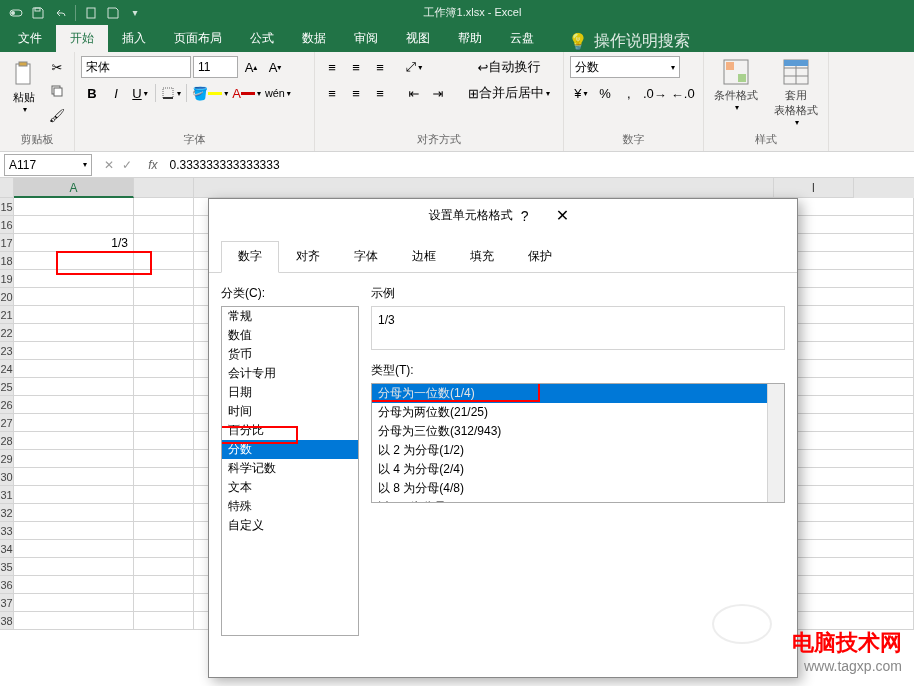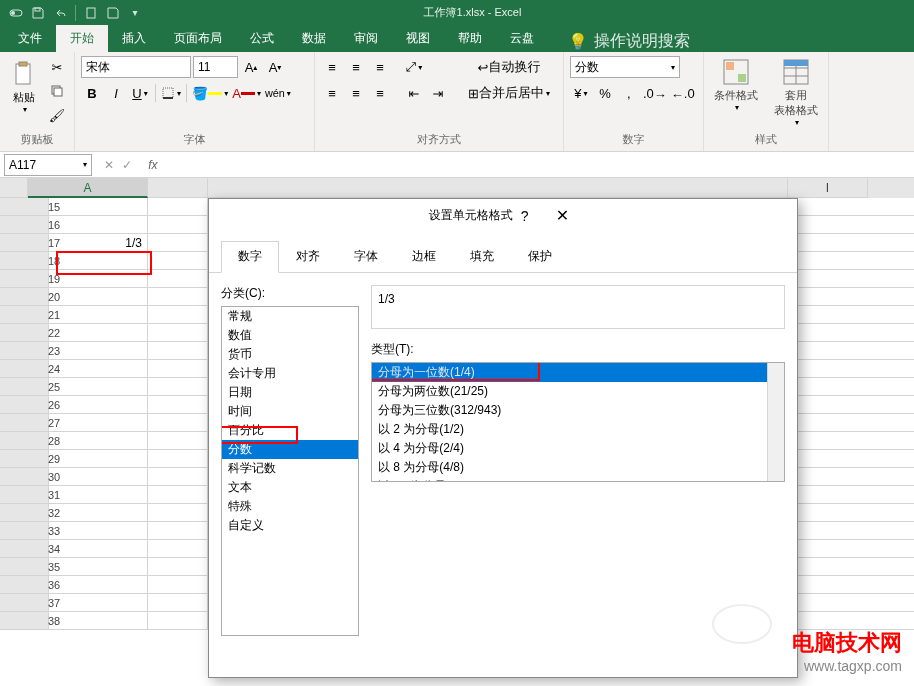--- a/index.html
+++ b/index.html
@@ -54,21 +54,21 @@
     .fb-buttons { display: flex; gap: 8px; padding: 0 8px; color: #999; }
     .fb-btn { cursor: pointer; font-size: 12px; }
     .fx-label { font-style: italic; font-size: 12px; color: #666; padding: 0 8px; }
     .formula-input { flex: 1; height: 22px; border: none; padding: 0 4px; font-size: 12px; outline: none; }
     
     
     .sheet { display: flex; position: relative; }
     .col-headers { display: flex; background: #e6e6e6; height: 20px; }
     .col-header { border-right: 1px solid #d4d4d4; border-bottom: 1px solid #d4d4d4; text-align: center; font-size: 12px; color: #444; line-height: 20px; }
     .col-header.selected { background: #d2d2d2; color: #217346; border-bottom: 2px solid #217346; }
-    .row-header { height: 18px; border-right: 1px solid #d4d4d4; border-bottom: 1px solid #d4d4d4; text-align: center; font-size: 11px; color: #444; line-height: 18px; background: #e6e6e6; padding-left: 48px; }
+    .row-header { height: 18px; border-right: 1px solid #d4d4d4; border-bottom: 1px solid #d4d4d4; text-align: center; font-size: 11px; color: #444; line-height: 18px; background: #e6e6e6; }
     .grid { position: relative; }
     .grid-row { display: flex; height: 18px; }
     .cell { border-right: 1px solid #d4d4d4; border-bottom: 1px solid #d4d4d4; font-size: 12px; padding: 0 4px; line-height: 18px; text-align: right; }
     .cell-a17 { position: absolute; left: 0; top: 36px; width: 120px; height: 18px; text-align: right; padding-right: 6px; font-size: 12px; line-height: 18px; }
     .red-box1 { position: absolute; left: 56px; top: 251px; width: 96px; height: 24px; border: 2px solid #ff0000; pointer-events: none; z-index: 5; }
     
     
     .dialog { position: absolute; left: 208px; top: 198px; width: 590px; height: 480px; background: #fff; border: 1px solid #888; box-shadow: 4px 4px 12px rgba(0,0,0,0.3); z-index: 100; }
     .dialog-title { height: 32px; display: flex; align-items: center; justify-content: center; padding: 16px 10px; font-size: 12px; }
     .dialog-close { cursor: pointer; font-size: 16px; padding: 4px 8px; }
@@ -320,20 +320,21 @@
 <div class="formula-bar">
   <div class="name-box">
     <span>A117</span>
       <span class="dropdown-arrow">▾</span>
   </div>
   <div class="fb-buttons">
     <span class="fb-btn">✕</span>
     <span class="fb-btn">✓</span>
   </div>
   <span class="fx-label">fx</span>
+  <input class="formula-input" value="0.333333333333333" style="">
 </div>
 
 <div class="sheet">
   <div style="width:28px">
     <div style="height:20px;background:#e6e6e6;border-right:1px solid #d4d4d4;border-bottom:1px solid #d4d4d4"></div>
     <div id="row-headers">
         <div class="row-header">15</div>
         <div class="row-header">16</div>
         <div class="row-header">17</div>
         <div class="row-header">18</div>
@@ -523,20 +524,21 @@
           <div class="cat-item">时间</div>
           <div class="cat-item">百分比</div>
           <div class="cat-item selected">分数</div>
           <div class="cat-item">科学记数</div>
           <div class="cat-item">文本</div>
           <div class="cat-item">特殊</div>
           <div class="cat-item">自定义</div>
         </div>
     </div>
     <div class="type-panel">
+      <div class="sample-label">示例</div>
       <div class="sample-box">
         <div>1/3</div>
       </div>
       <div class="type-label">类型(T):</div>
       <div class="type-list" id="type-list">
         <div class="red-box3"></div>
         <div class="type-scroll"></div>
       <div class="type-item selected">分母为一位数(1/4)</div>
           <div class="type-item">分母为两位数(21/25)</div>
           <div class="type-item">分母为三位数(312/943)</div>

